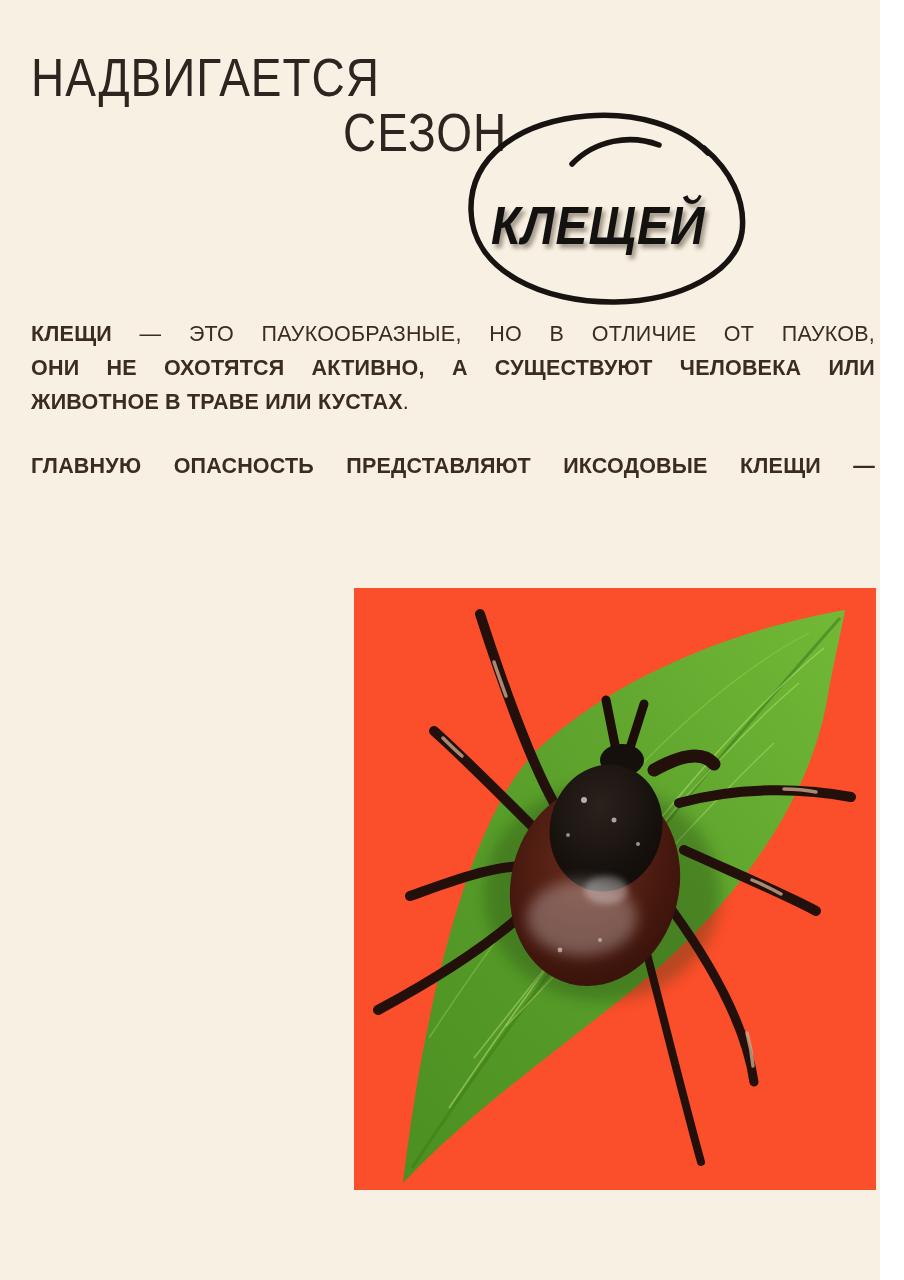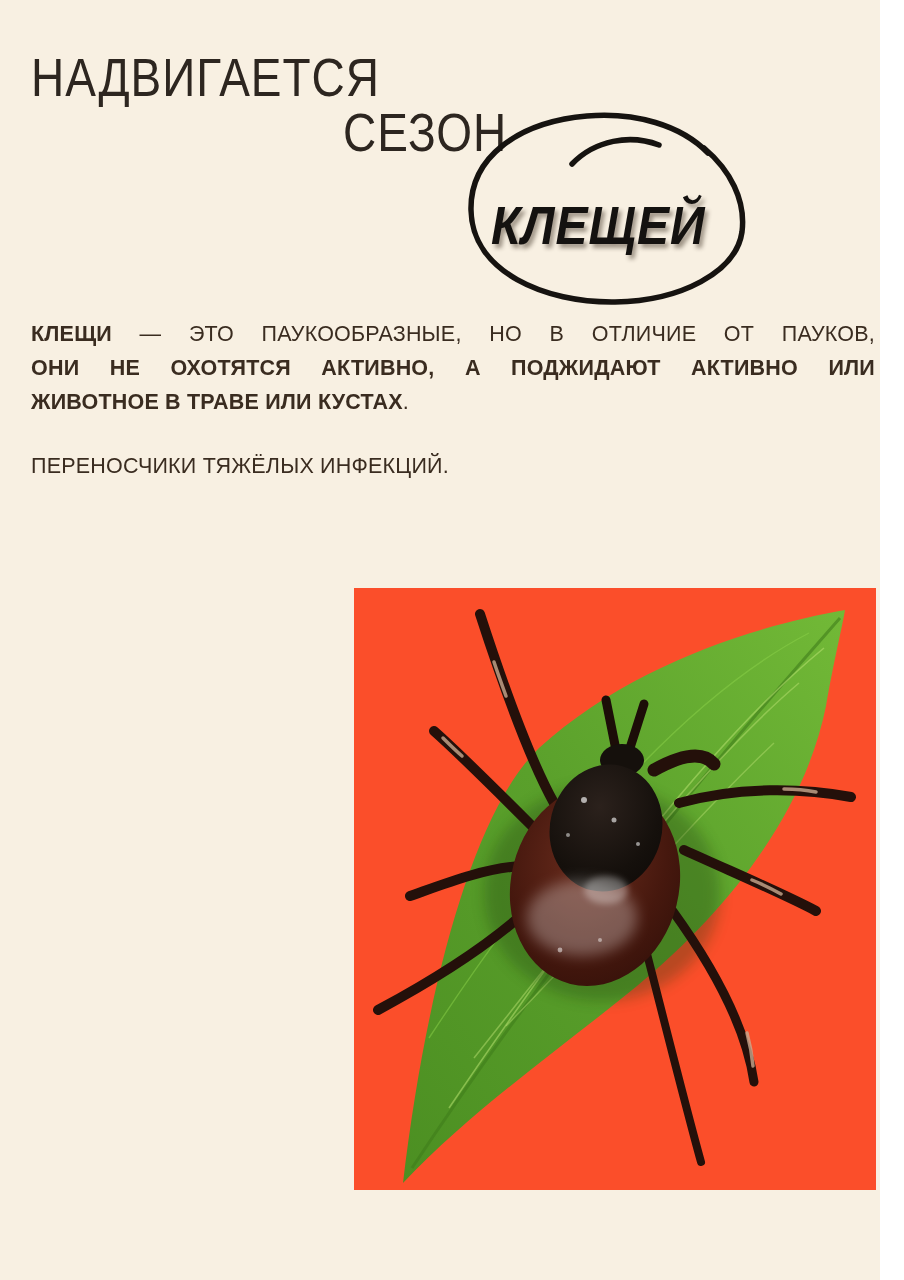--- a/index.html
+++ b/index.html
@@ -48,26 +48,26 @@
   <svg class="scribble" width="300" height="215" viewBox="0 0 300 215">
     <path d="M 249 48 C 275 70, 291 100, 287 132 C 281 172, 226 201, 160 202
              C 90 203, 17 172, 16 110 C 15 58, 62 22, 132 16
              C 180 12, 226 25, 253 53" fill="none" stroke="#161310" stroke-width="5.5" stroke-linecap="round"></path>
     <path d="M 117 64 C 140 40, 175 34, 204 45" fill="none" stroke="#161310" stroke-width="5.5" stroke-linecap="round"></path>
   </svg>
   <div class="circled">КЛЕЩЕЙ</div>
 
   <div class="para p1">
     <span class="tline"><span class="b">КЛЕЩИ</span><span class="r"> — ЭТО ПАУКООБРАЗНЫЕ, НО В ОТЛИЧИЕ ОТ ПАУКОВ,</span></span>
-    <span class="tline"><span class="b">ОНИ НЕ ОХОТЯТСЯ АКТИВНО, А  ПОДЖИДАЮТ АКТИВНО ИЛИ</span></span>
+    <span class="tline"><span class="b">ОНИ НЕ ОХОТЯТСЯ АКТИВНО, А  СУЩЕСТВУЮТ ЧЕЛОВЕКА ИЛИ</span></span>
     <span class="tline last"><span class="b">ЖИВОТНОЕ В ТРАВЕ ИЛИ КУСТАХ</span><span class="r">.</span></span>
   </div>
 
   <div class="para p2">
-    <span class="tline last"><span class="r">ПЕРЕНОСЧИКИ ТЯЖЁЛЫХ ИНФЕКЦИЙ.</span></span>
+    <span class="tline"><span class="b">ГЛАВНУЮ ОПАСНОСТЬ ПРЕДСТАВЛЯЮТ ИКСОДОВЫЕ КЛЕЩИ —</span></span>
   </div>
 
   <svg class="photo" viewBox="0 0 522 602" role="img" aria-label="Иксодовый клещ на зелёном листе">
     <defs>
       <linearGradient id="leafG" x1="1" y1="0" x2="0" y2="1">
         <stop offset="0" stop-color="#72b937"></stop>
         <stop offset="0.5" stop-color="#5aa02b"></stop>
         <stop offset="1" stop-color="#4c8f22"></stop>
       </linearGradient>
       <radialGradient id="abdG" cx="0.42" cy="0.38" r="0.85">

